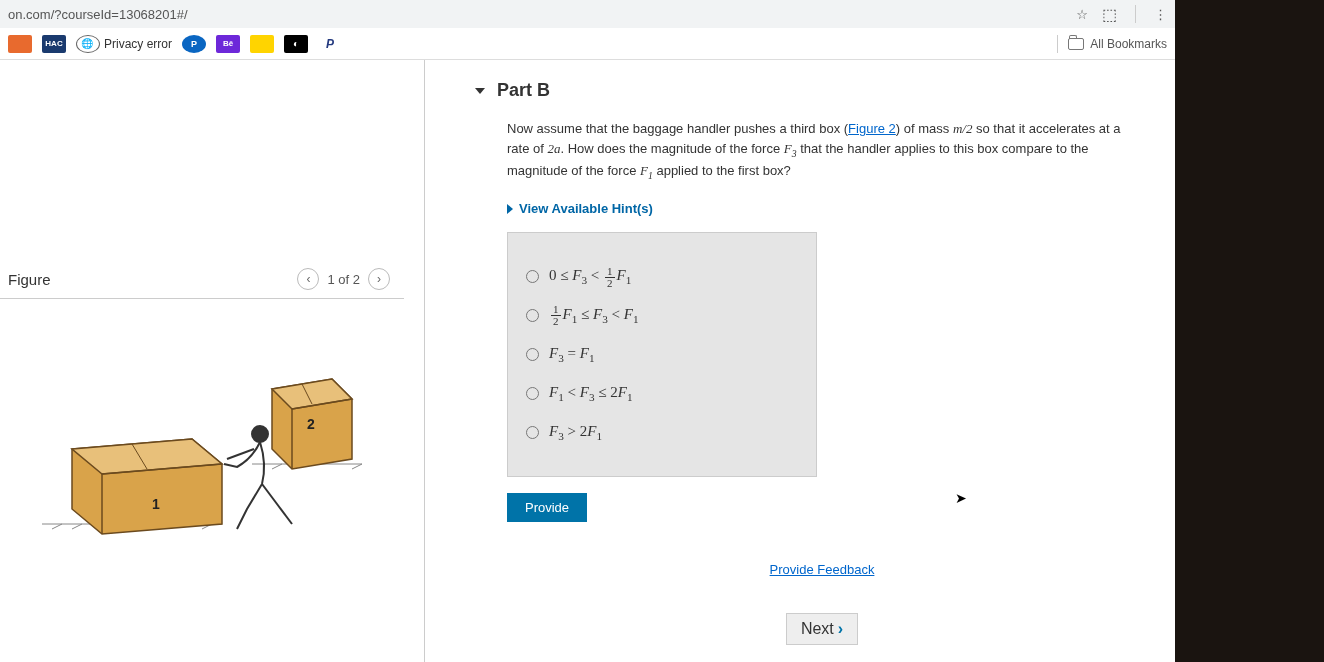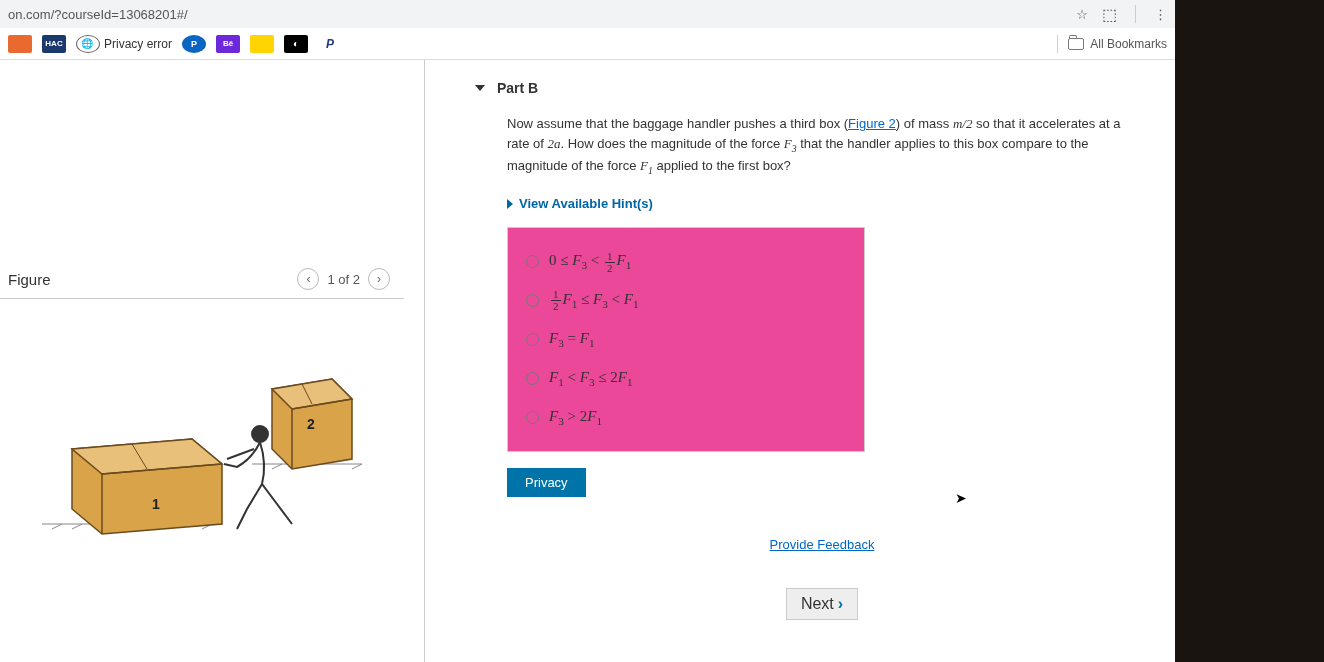--- a/index.html
+++ b/index.html
@@ -84,41 +84,41 @@
 .figure-img {
   padding: 30px 20px;
   display:flex; align-items:center; justify-content:center;
 }
 .right-pane {
   flex: 1;
   padding: 20px 30px;
 }
 .part-header {
   display:flex; align-items:center; gap:12px;
-  font-weight:bold; font-size:14px; margin-bottom:18px; margin-left:20px;
+  font-weight:bold; font-size:18px; margin-bottom:18px; margin-left:20px;
 }
 .caret-down {
   width:0; height:0; border-left:5px solid transparent; border-right:5px solid transparent;
   border-top:6px solid #333;
 }
 .question-body { margin-left: 52px; font-size:13px; line-height:1.5; color:#333; max-width:630px;}
 .question-body a { color:#0066cc; text-decoration:underline; }
 .math-i { font-style:italic; font-family:'Times New Roman',serif;}
 .sub { font-size:0.75em; vertical-align:sub;}
 .hints {
   margin-top:16px; color:#0066a6; font-weight:bold; font-size:13px;
   display:flex; align-items:center; gap:6px; cursor:pointer;
 }
 .caret-right {
   width:0; height:0; border-top:5px solid transparent; border-bottom:5px solid transparent;
   border-left:6px solid #0066a6;
 }
 .options-box {
-  border:1px solid #ccc; padding:14px 18px; margin-top:14px; width:358px;
-  background:#ec4899;
+  border:1px solid #ccc; padding:24px 18px; margin-top:14px; width:310px;
+  background:#e5e5e5;
 }
 .option-row {
   display:flex; align-items:center; gap:10px; padding:7px 0;
   font-family:'Times New Roman',serif; font-size:15px;
 }
 .radio {
   width:13px; height:13px; border:1.5px solid #777; border-radius:50%; flex-shrink:0;
 }
 .frac { display:inline-flex; flex-direction:column; align-items:center; font-size:11px; line-height:1; vertical-align:middle; margin:0 2px;}
 .frac .num { border-bottom:1px solid #333; padding:0 2px;}
@@ -266,21 +266,21 @@
           <div class="option-row">
             <span class="radio"></span>
             <span><i>F</i><span class="sub">1</span> &lt; <i>F</i><span class="sub">3</span> ≤ 2<i>F</i><span class="sub">1</span></span>
           </div>
           <div class="option-row">
             <span class="radio"></span>
             <span><i>F</i><span class="sub">3</span> &gt; 2<i>F</i><span class="sub">1</span></span>
           </div>
         </div>
 
-        <button class="submit-btn">Privacy</button>
+        <button class="submit-btn">Provide</button>
 
         <div style="clear:both; display:flex; justify-content:space-between; align-items:center; max-width:630px;flex-direction:column;">
           <a href="#" class="feedback-link">Provide Feedback</a>
           <button class="next-btn">
             <span>Next</span><span class="chev">›</span>
           </button>
         </div>
       </div>
     </div>
   </div>

